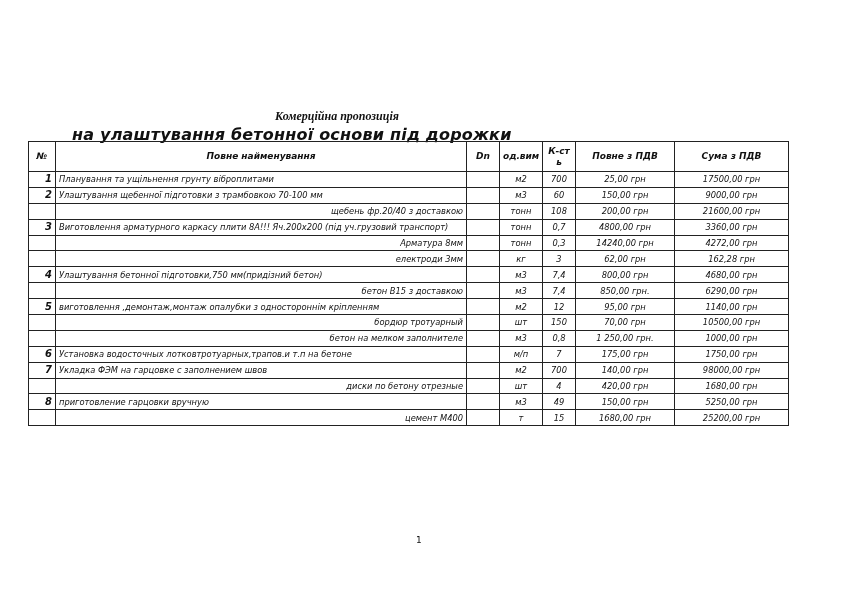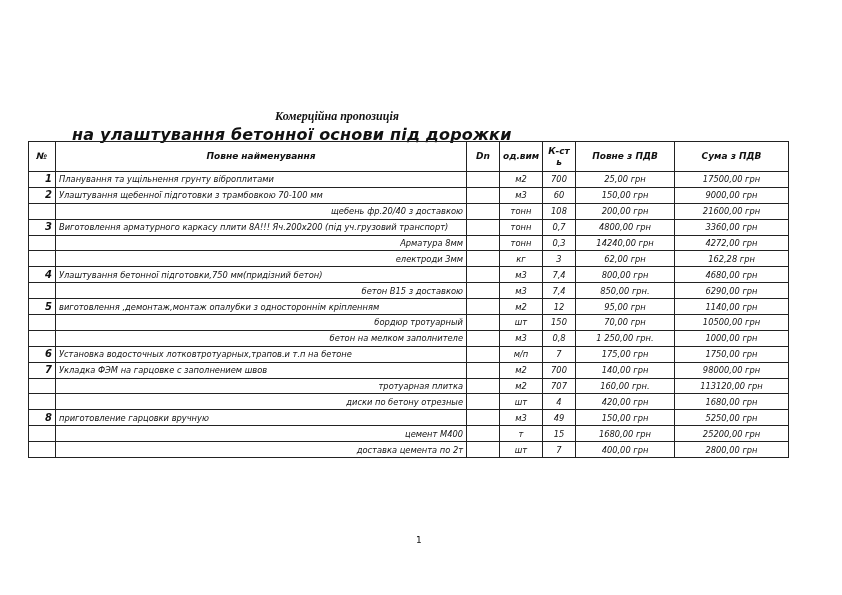--- a/index.html
+++ b/index.html
@@ -157,29 +157,20 @@
         <td class="num">7</td>
         <td class="name">Укладка ФЭМ на гарцовке с заполнением швов</td>
         <td class="c"></td>
         <td class="c">м2</td>
         <td class="c">700</td>
         <td class="c col-price">140,00 грн</td>
         <td class="c">98000,00 грн</td>
       </tr>
       <tr>
         <td class="num"></td>
-        <td class="name sub">тротуарная плитка</td>
-        <td class="c"></td>
-        <td class="c">м2</td>
-        <td class="c">707</td>
-        <td class="c col-price">160,00 грн.</td>
-        <td class="c">113120,00 грн</td>
-      </tr>
-      <tr>
-        <td class="num"></td>
         <td class="name sub">диски по бетону отрезные</td>
         <td class="c"></td>
         <td class="c">шт</td>
         <td class="c">4</td>
         <td class="c col-price">420,00 грн</td>
         <td class="c">1680,00 грн</td>
       </tr>
       <tr>
         <td class="num">8</td>
         <td class="name">приготовление гарцовки вручную</td>
@@ -191,25 +182,16 @@
       </tr>
       <tr>
         <td class="num"></td>
         <td class="name sub">цемент М400</td>
         <td class="c"></td>
         <td class="c">т</td>
         <td class="c">15</td>
         <td class="c col-price">1680,00 грн</td>
         <td class="c">25200,00 грн</td>
       </tr>
-      <tr>
-        <td class="num"></td>
-        <td class="name sub">доставка цемента по 2т</td>
-        <td class="c"></td>
-        <td class="c">шт</td>
-        <td class="c">7</td>
-        <td class="c col-price">400,00 грн</td>
-        <td class="c">2800,00 грн</td>
-      </tr>
     </tbody>
 </table>
 
 <div class="pagenum">1</div>
 
 </body></html>

